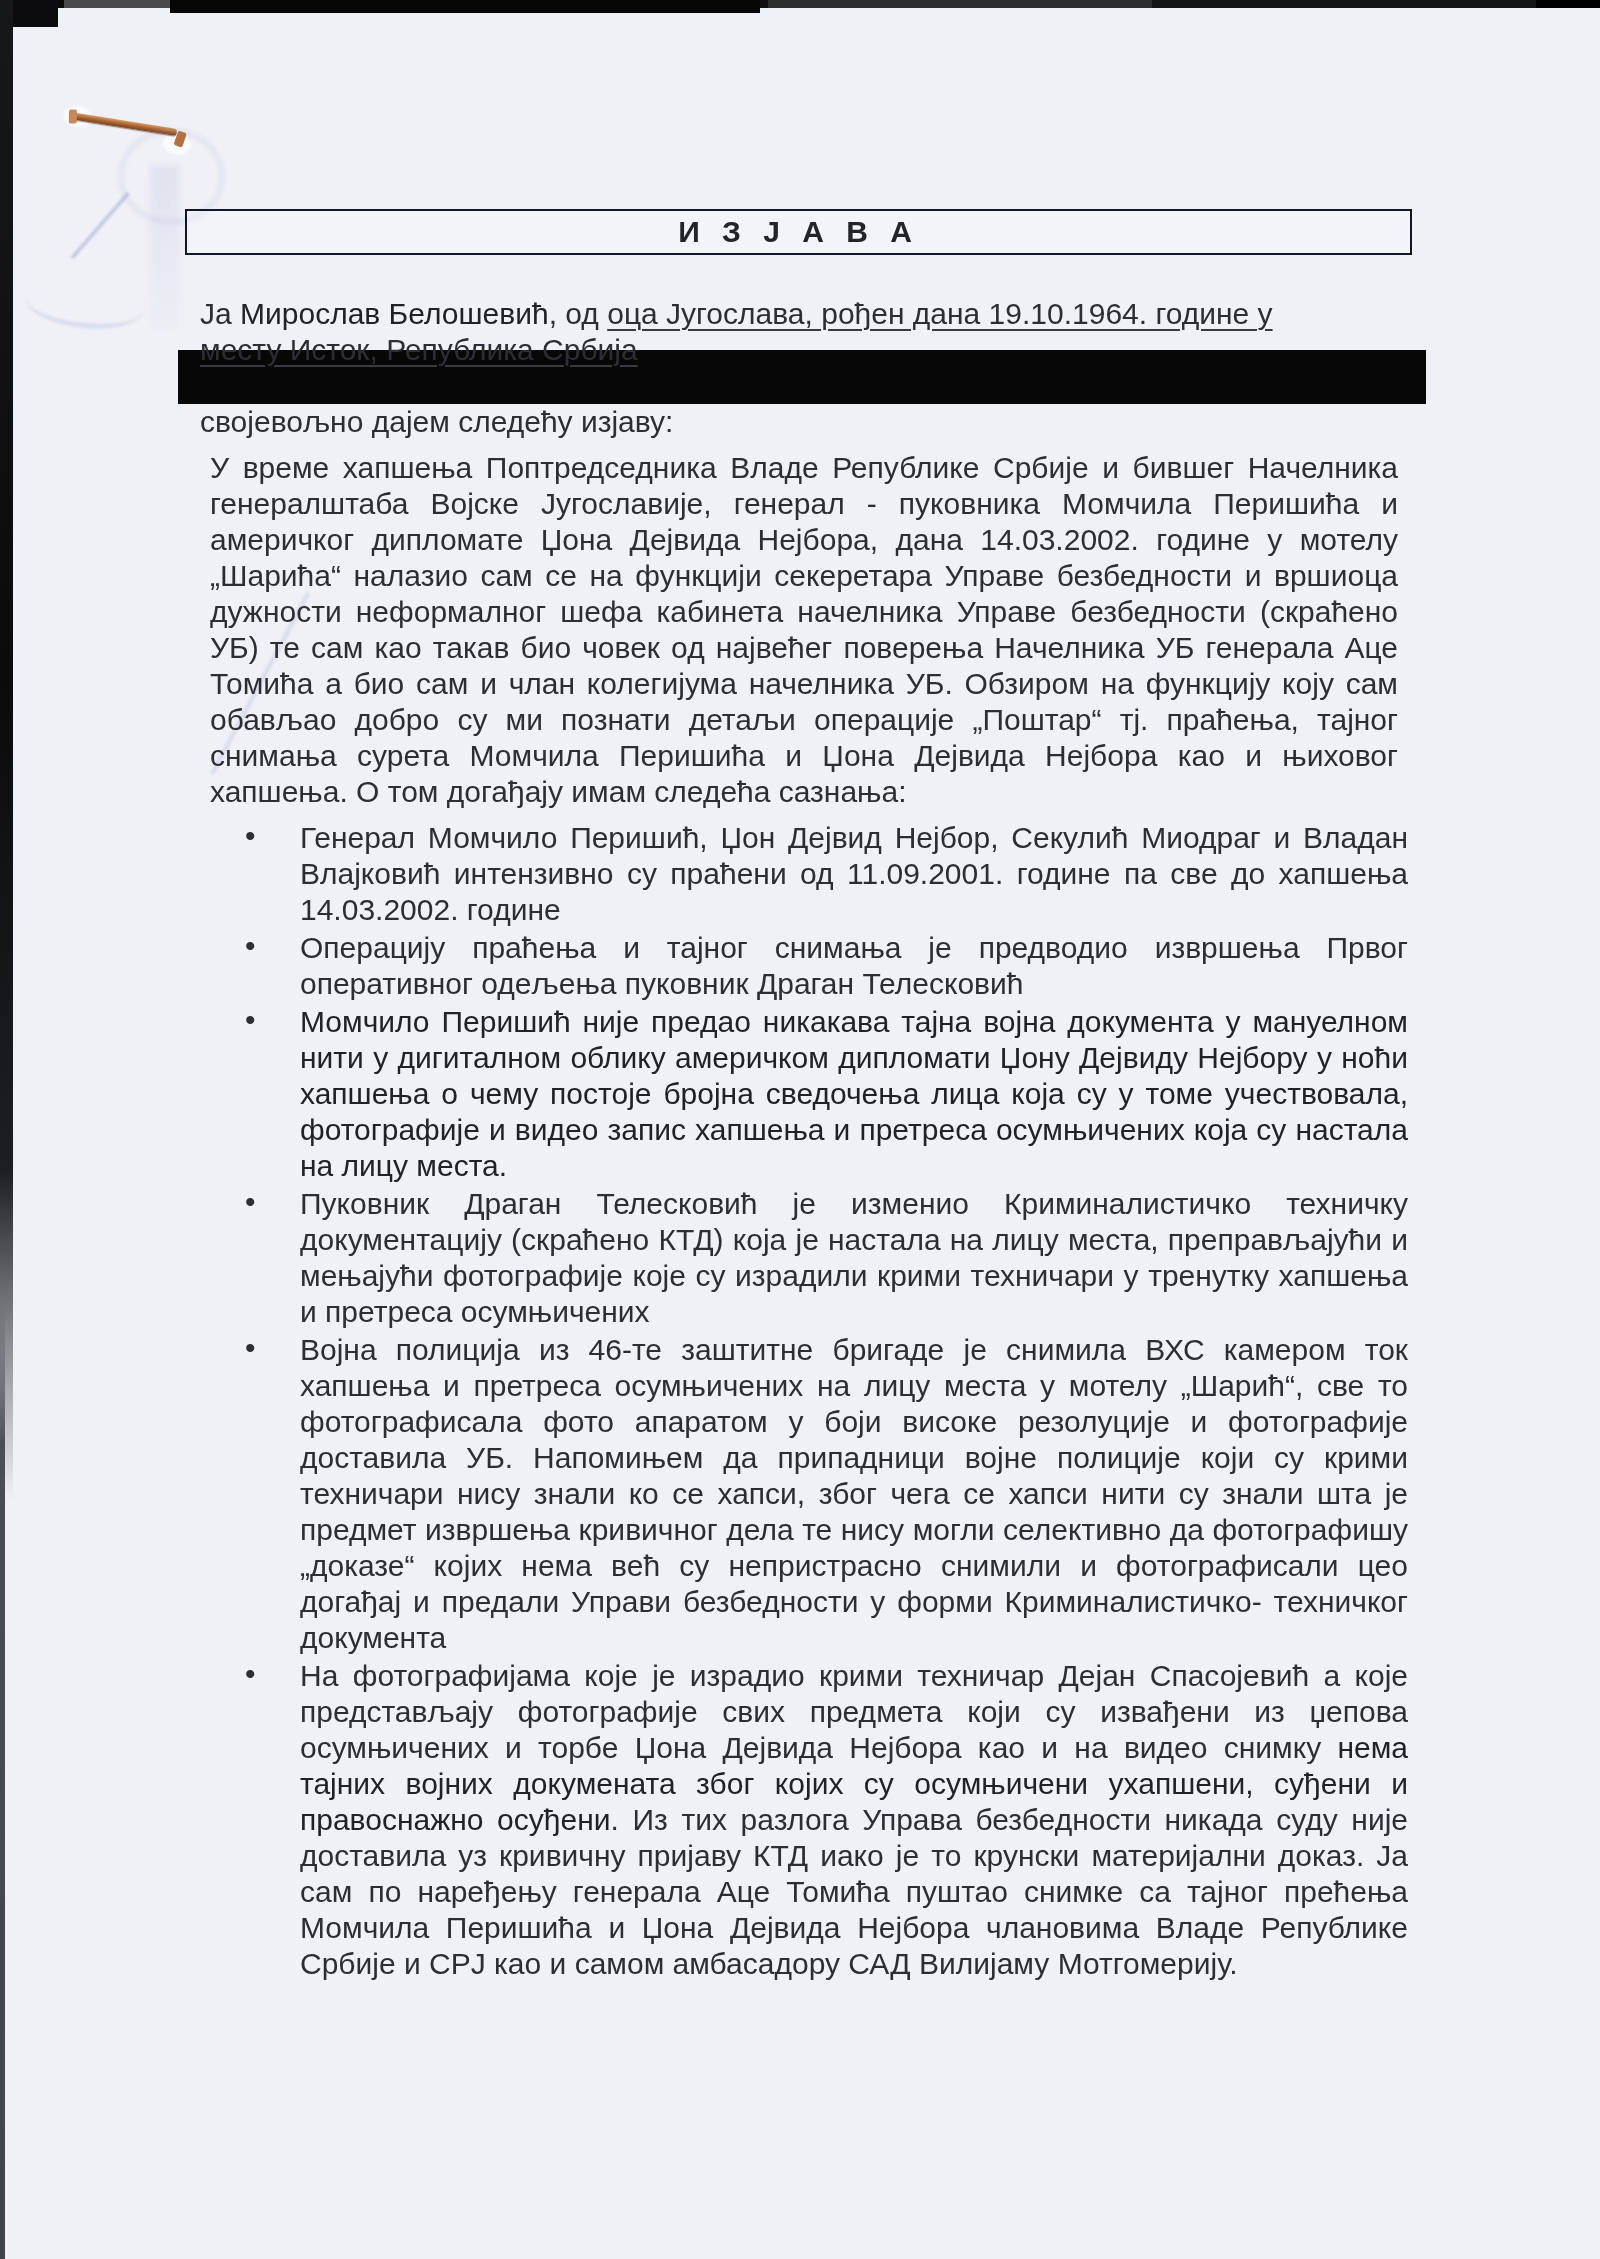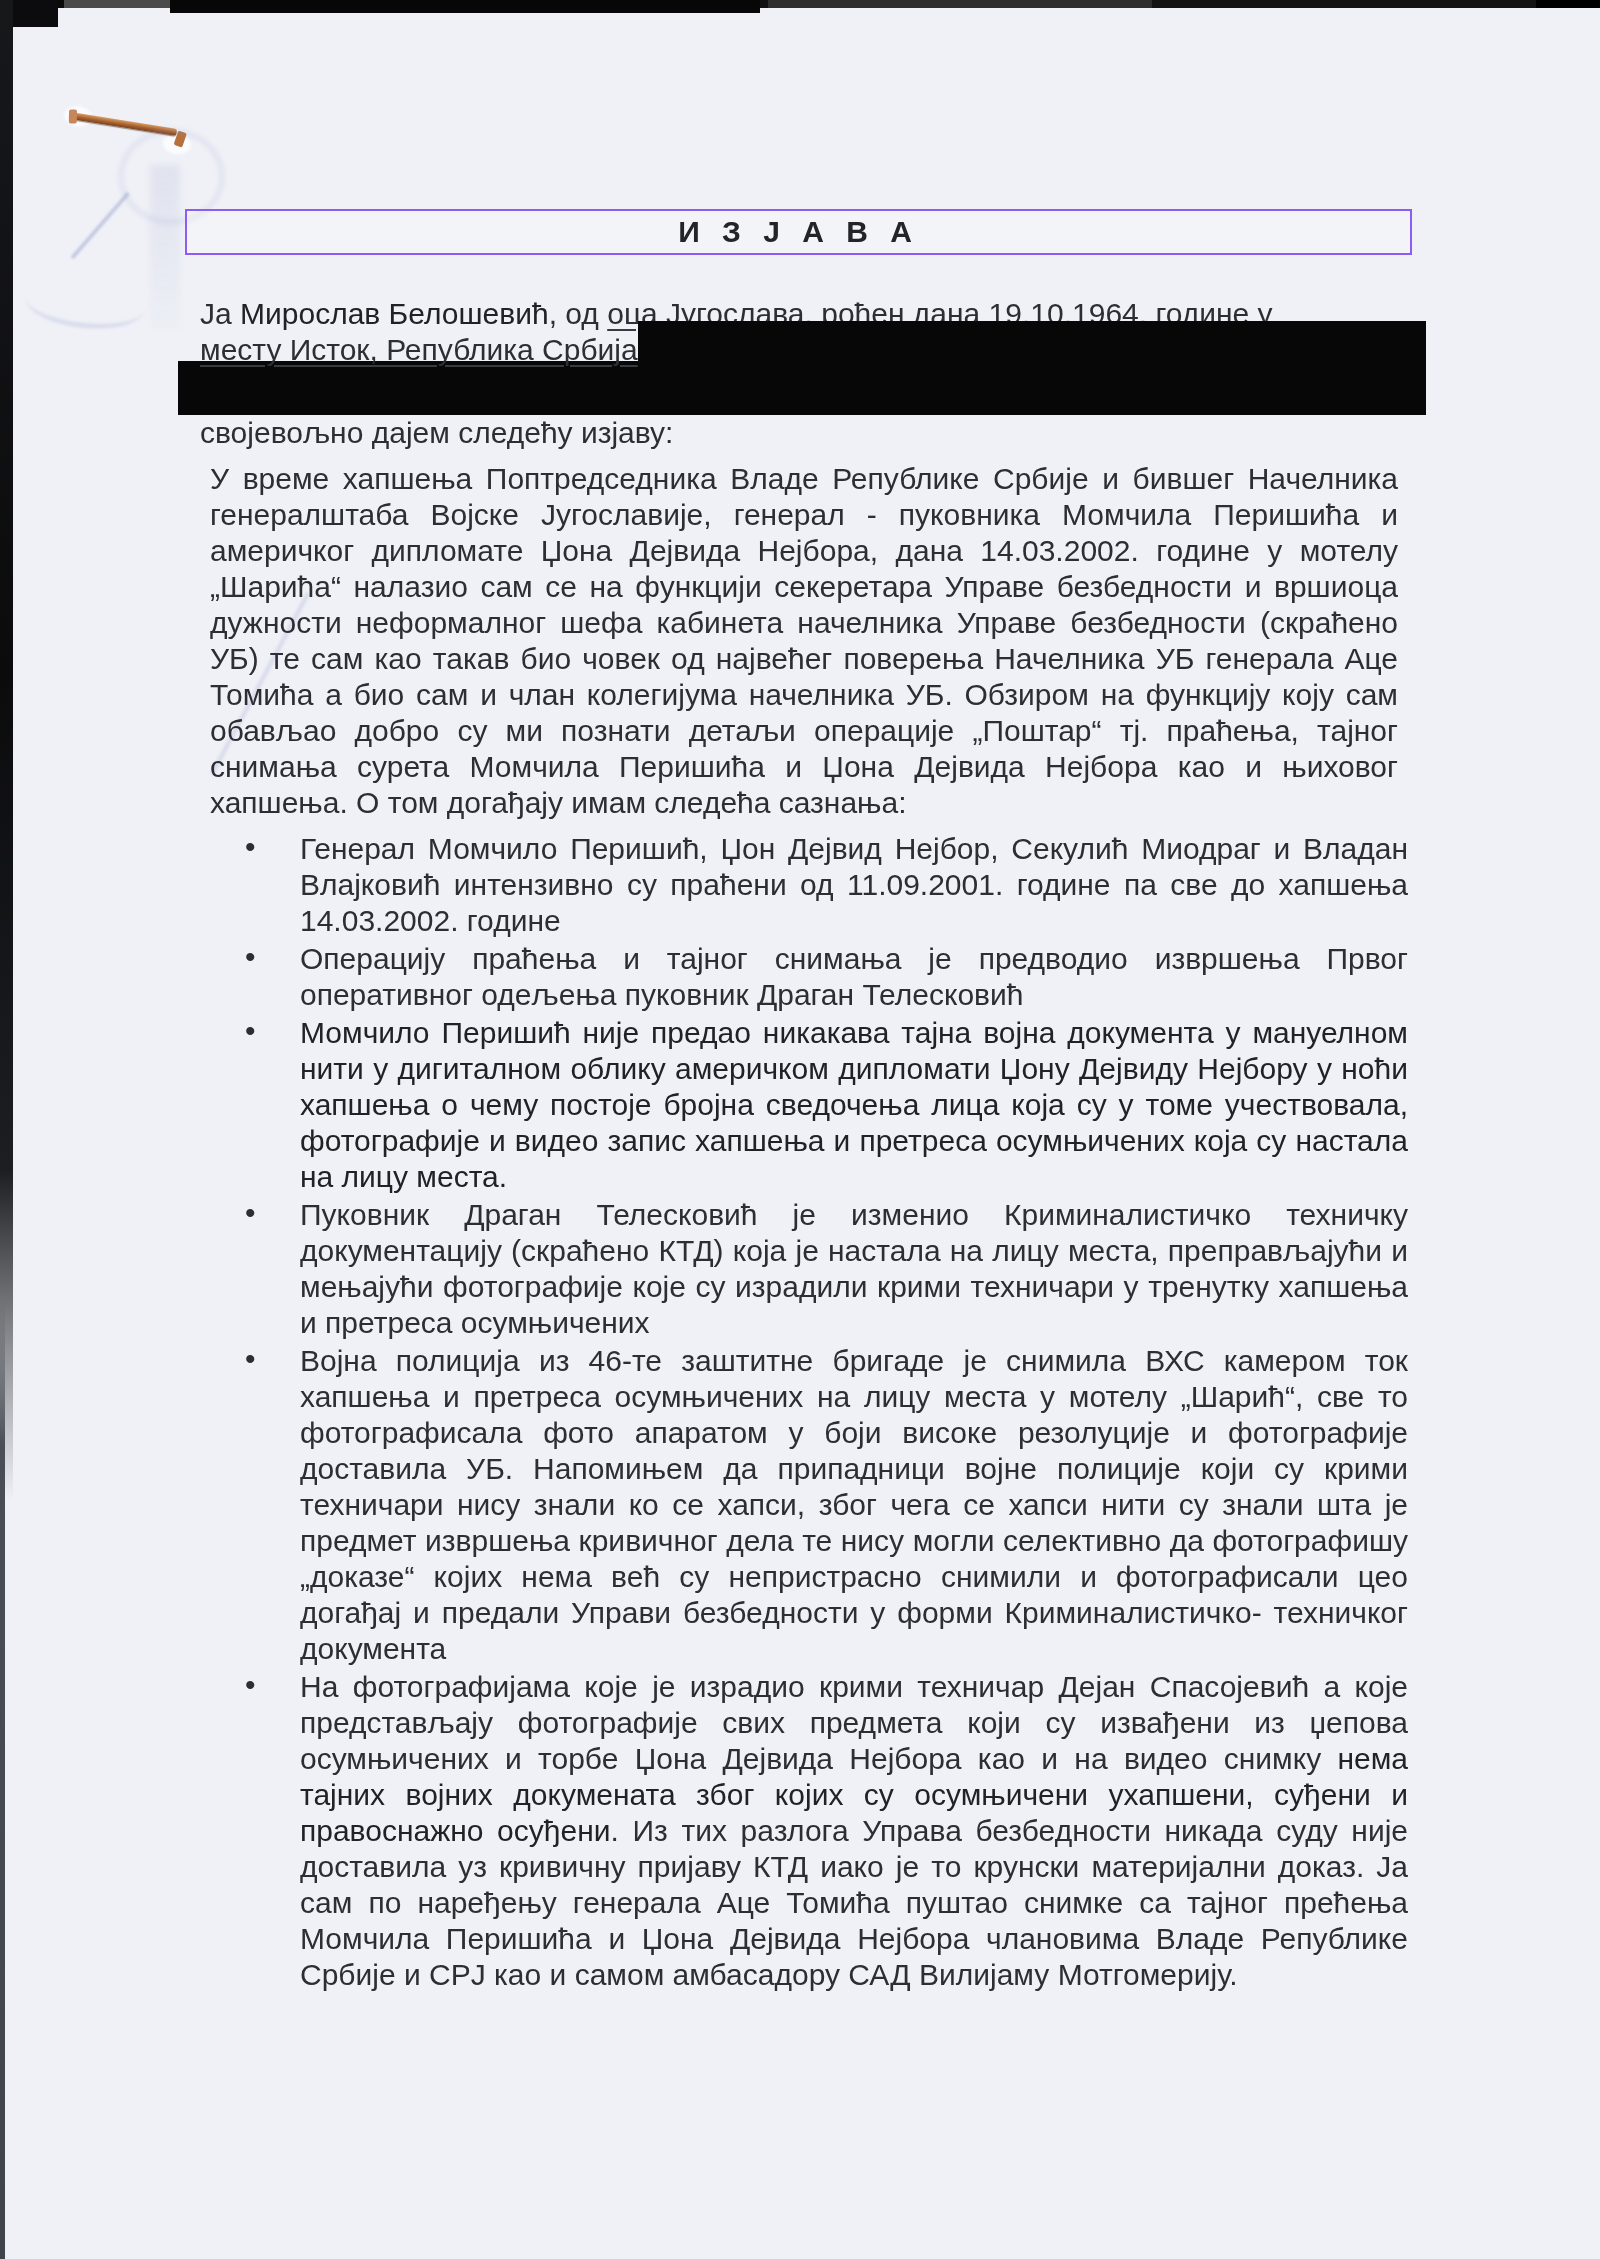--- a/index.html
+++ b/index.html
@@ -32,30 +32,30 @@
   .ghost-streak{left:150px;top:165px;width:30px;height:165px;opacity:.5;filter:blur(3px);
     background:linear-gradient(180deg,rgba(120,130,190,.25),rgba(120,130,190,.04));}
   .ghost-stroke-small{left:72px;top:256px;width:86px;height:4px;background:#8a93c9;opacity:.4;filter:blur(1px);
     transform:rotate(-49deg);transform-origin:left center;}
   .ghost-arc{left:25px;top:278px;width:120px;height:45px;border-bottom:5px solid #8a93c9;border-radius:50%;
     opacity:.22;filter:blur(1.5px);transform:rotate(6deg);}
   .ghost-stroke-big{left:212px;top:772px;width:205px;height:4px;background:#9aa0cf;opacity:.28;filter:blur(1.5px);
     transform:rotate(-62deg);transform-origin:left center;}
 
   
-  .title-box{position:absolute;left:185px;top:209px;width:1223px;height:42px;border:2px solid #8b5cf6;
+  .title-box{position:absolute;left:185px;top:209px;width:1223px;height:42px;border:2px solid #0f172a;
     display:flex;align-items:center;justify-content:center;background:rgba(255,255,255,.22);}
   .title-box .t{font-size:30px;font-weight:700;letter-spacing:7px;color:#232429;}
 
   
   .content{position:absolute;left:200px;top:296px;width:1208px;font-size:30px;line-height:36px;color:#2d2e33;}
   .b{font-weight:400;color:#212226;}
   .ul{text-decoration:underline;text-underline-offset:5px;text-decoration-thickness:2px;text-decoration-color:#3a3b40;}
   .line1{white-space:nowrap;}
-  .l2{display:flex;align-items:flex-start;}
+  .l2{display:flex;align-items:flex-start;flex-direction:column;}
   .l2 .txt{white-space:nowrap;}
   .redact-fill{flex:1;height:46px;background:#070707;margin-top:-11px;margin-right:-18px;}
   .redact-block{height:54px;background:#070707;margin-left:-22px;width:calc(100% + 40px);margin-top:-7px;}
   .vol{margin-top:0;}
   .para{margin:10px;text-align:justify;}
   ul.blist{list-style:none;margin:0;padding:0 0 0 100px;}
   ul.blist li{position:relative;text-align:justify;margin:0 0 2px 0;}
   ul.blist .marker{position:absolute;left:-55px;top:-2px;color:#2d2e33;}
 </style>
 </head>

